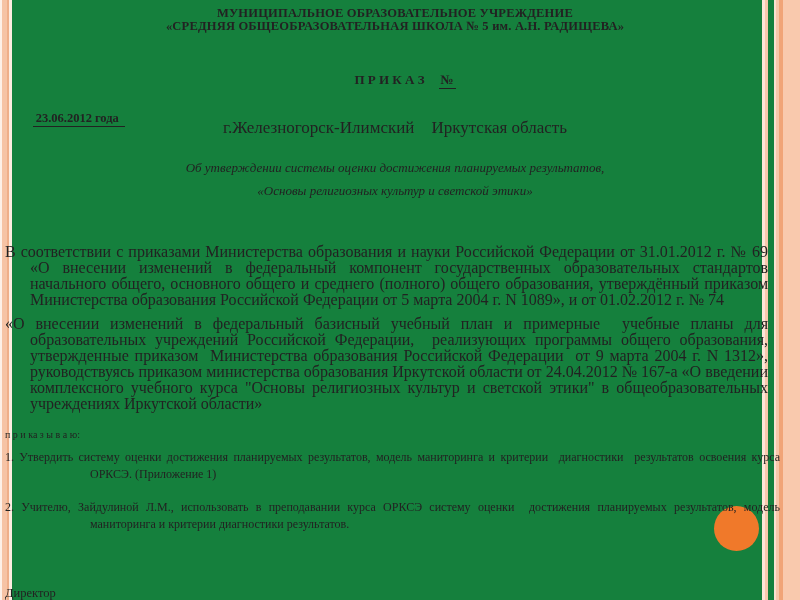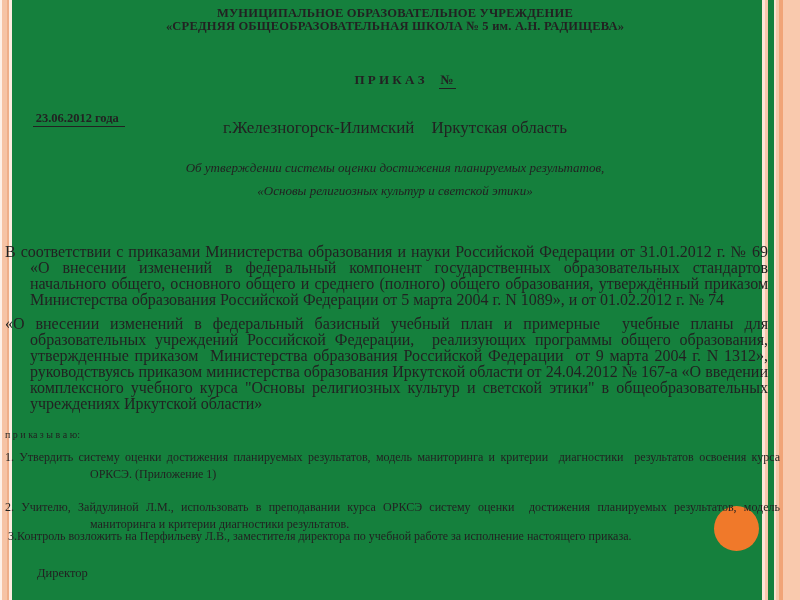--- a/index.html
+++ b/index.html
@@ -102,17 +102,16 @@
     <div>«Основы религиозных культур и светской этики»</div>
   </div>
 
   <div class="abs body-par prewrap" style="top:244px;">В соответствии с приказами Министерства образования и науки Российской Федерации от 31.01.2012 г. № 69 «О внесении изменений в федеральный компонент государственных образовательных стандартов начального общего, основного общего и среднего (полного) общего образования, утверждённый приказом Министерства образования Российской Федерации от 5 марта 2004 г. N 1089», и от 01.02.2012 г. № 74</div>
   <div class="abs body-par prewrap" style="top:316px;">«О внесении изменений в федеральный базисный учебный план и примерные  учебные планы для образовательных учреждений Российской Федерации,  реализующих программы общего образования, утвержденные приказом  Министерства образования Российской Федерации  от 9 марта 2004 г. N 1312», руководствуясь приказом министерства образования Иркутской области от 24.04.2012 № 167-а «О введении комплексного учебного курса "Основы религиозных культур и светской этики" в общеобразовательных учреждениях Иркутской области»</div>
 
   <div class="abs lead-line pre" style="top:429px;">п р и ка з ы в а ю:</div>
 
   <div class="abs order-item prewrap" style="top:449px;">1. Утвердить систему оценки достижения планируемых результатов, модель маниторинга и критерии  диагностики  результатов освоения курса ОРКСЭ. (Приложение 1)</div>
   <div class="abs order-item prewrap" style="top:487px;margin-top:12px;">2. Учителю, Зайдулиной Л.М., использовать в преподавании курса ОРКСЭ систему оценки  достижения планируемых результатов, модель маниторинга и критерии диагностики результатов.</div>
-  <div class="abs order-item prewrap" style="top:528px;"> 3.Контроль возложить на Перфильеву Л.В., заместителя директора по учебной работе за исполнение настоящего приказа.</div>
 
-  <div class="abs signature" style="top:566px;margin-left:32px;">Директор</div>
+  <div class="abs signature" style="top:586px;">Директор</div>
 
 </div>
 
 </body></html>

